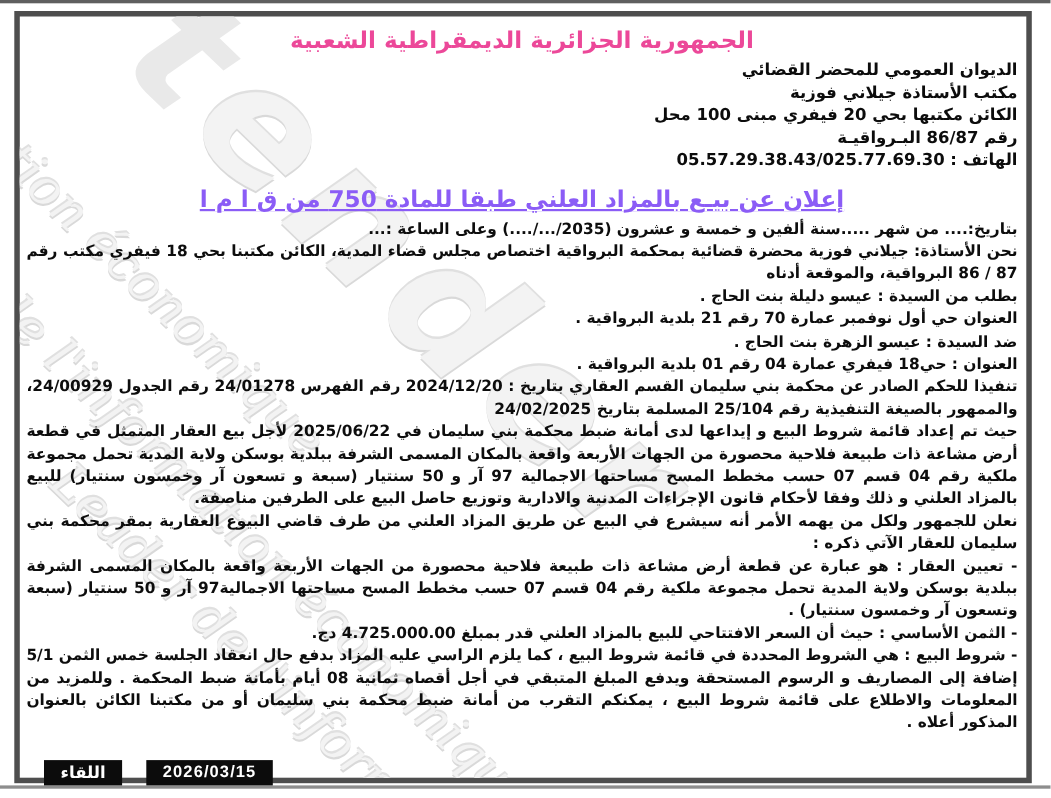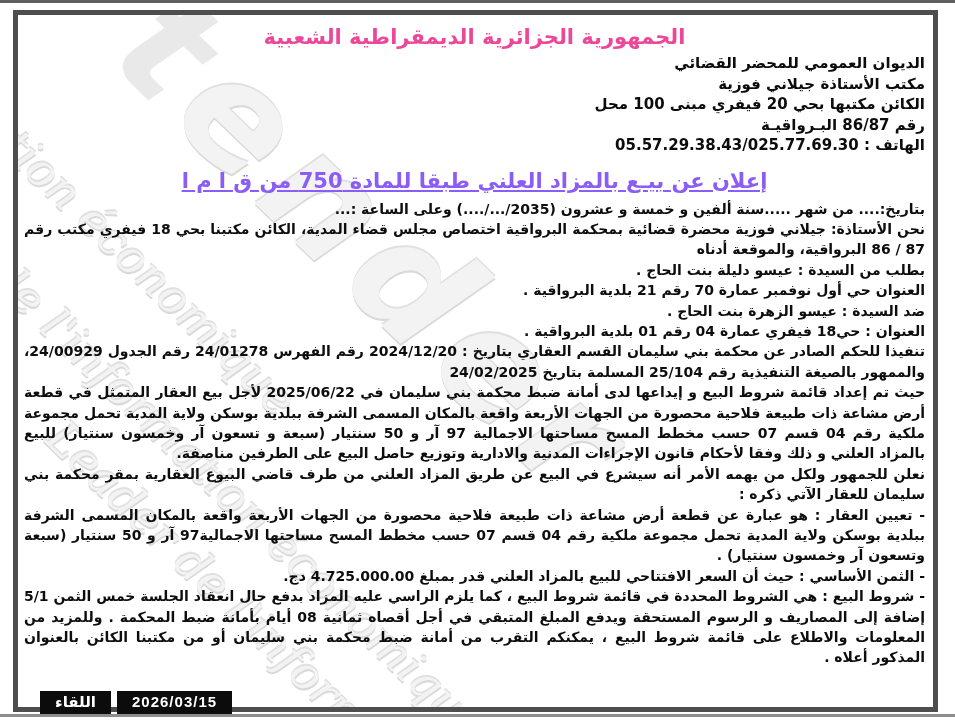--- a/index.html
+++ b/index.html
@@ -45,21 +45,21 @@
   .office div{white-space:nowrap;}
   .ad-title{
     direction:rtl;text-align:center;font-size:21px;font-weight:bold;
     color:#8b5cf6;text-decoration:underline;margin:13px 0 6px 0;
   }
   .bodytext{direction:rtl;text-align:justify;font-size:14px;font-weight:bold;
     line-height:20.4px;color:#0d0d0d;}
   .bodytext p{margin:0;}
   
   .footer-boxes{
-    position:absolute;left:40px;top:691px;z-index:3;display:flex;gap:6px;
+    position:absolute;left:40px;top:691px;z-index:3;display:flex;gap:22px;
   }
   .fbox{
     background:#0c0c0c;color:#ffffff;font-weight:bold;font-size:15px;
     padding:2px 15px 3px 15px;line-height:18px;white-space:nowrap;
   }
   .fbox.date{direction:ltr;font-family:Liberation Sans, sans-serif;letter-spacing:1px;}
   .fbox.label{direction:rtl;}
 </style>
 </head>
 <body>

